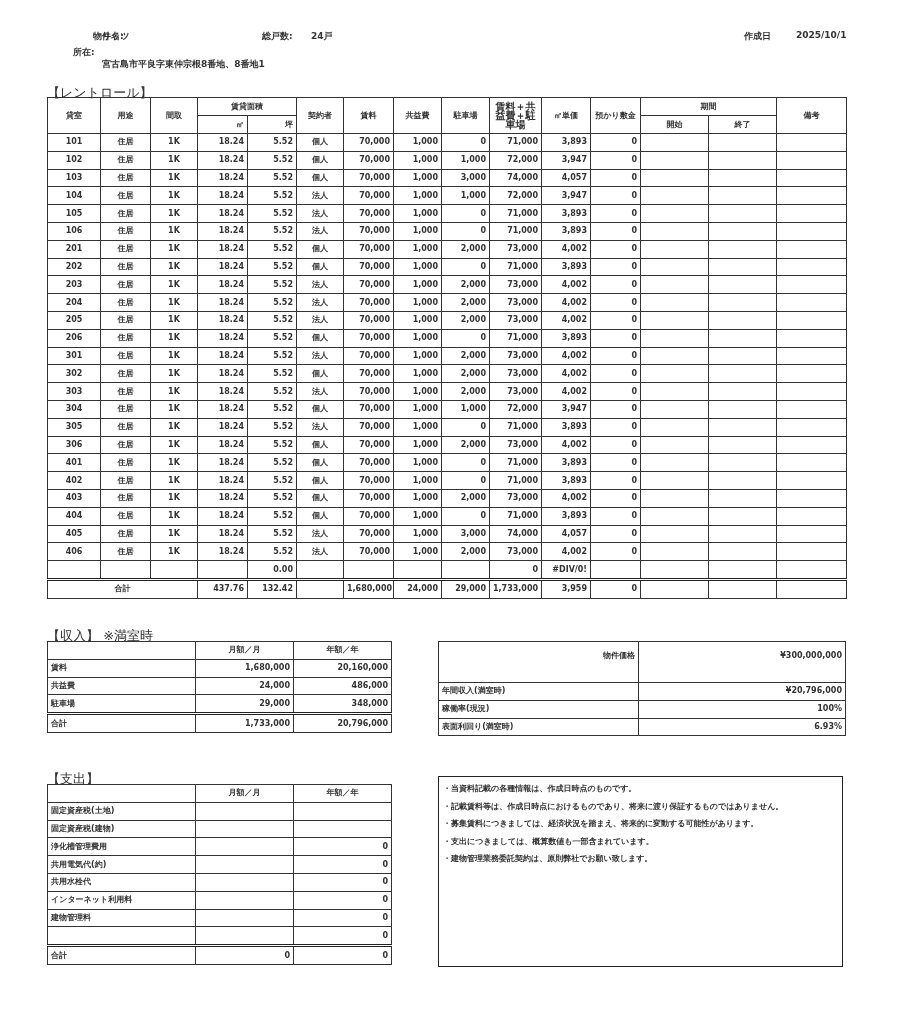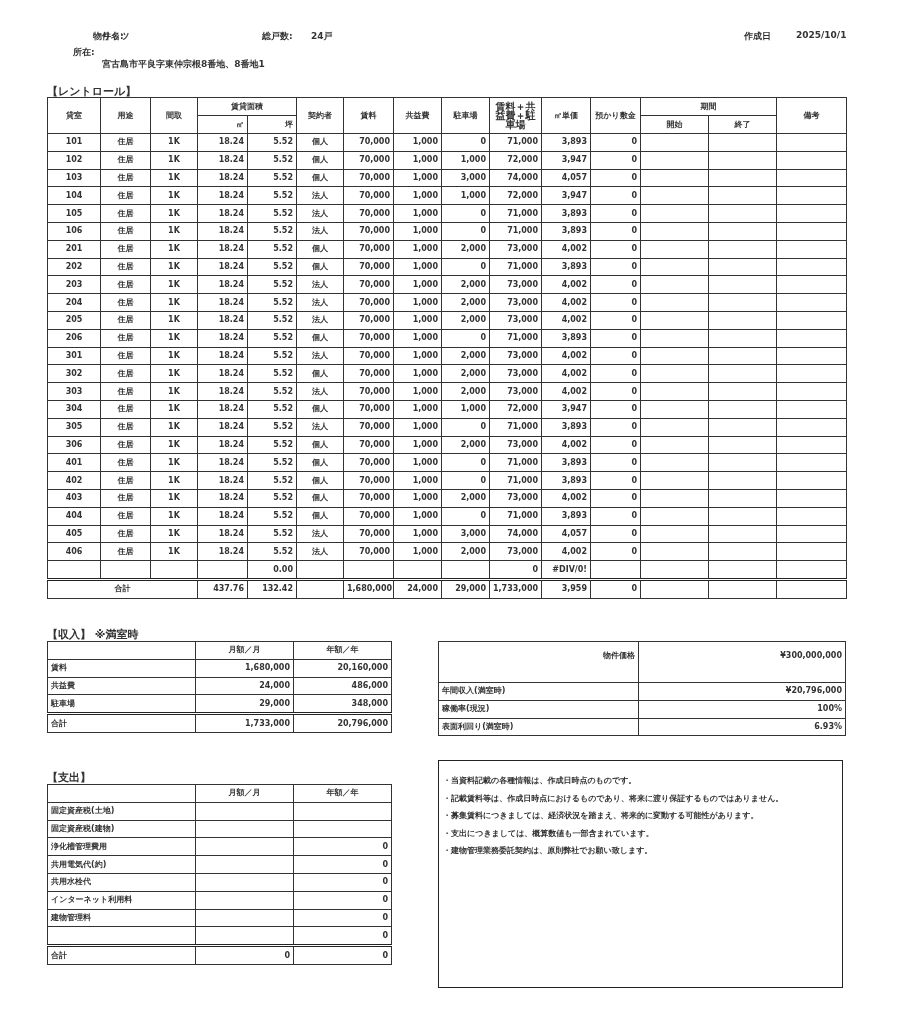--- a/index.html
+++ b/index.html
@@ -1,34 +1,34 @@
 <!DOCTYPE html>
 <html><head>
 <meta charset="utf-8">
 <style>
   html, body { margin:0; padding:0; background:#ffffff; }
   body { width:914px; height:1024px; position:relative; font-family:"DejaVu Sans", "Liberation Sans", sans-serif; color:#222; overflow:hidden; }
   .abs { position:absolute; }
   .hdr-text { font-size:9px; font-weight:bold; color:#333; white-space:nowrap; }
-  .sec-title { font-size:11px; font-weight:bold; color:#333; white-space:nowrap; }
+  .sec-title { font-size:13px; font-weight:normal; color:#333; white-space:nowrap; }
   table { border-collapse:collapse; table-layout:fixed; }
   td, th { border:1px solid #333; font-size:8px; padding:0 3px; height:16.8px; line-height:16px; overflow:hidden; white-space:nowrap; font-weight:bold; color:#333; }
   th { font-weight:bold; text-align:center; }
   .c { text-align:center; }
   .r { text-align:right; }
   .l { text-align:left; }
   #rentroll { left:47px; top:97px; width:799px; border:1.5px solid #222; }
   #rentroll th { height:17px; line-height:10px; }
   #rentroll .total-row td { border-top:3px double #222; }
   #income { left:47px; top:641px; width:344px; border:1.5px solid #222; }
   #income .total-row td { border-top:3px double #222; }
   #summary { left:438px; top:641px; width:407px; border:1.5px solid #222; }
   #expense { left:47px; top:784px; width:344px; border:1.5px solid #222; }
   #expense .total-row td { border-top:3px double #222; }
-  #notes { left:438px; top:760px; width:405px; height:228px; border:1.5px solid #222; box-sizing:border-box; padding:11px 4px; }
+  #notes { left:438px; top:776px; width:405px; height:191px; border:1.5px solid #222; box-sizing:border-box; padding:3px 4px; }
   #notes div { font-size:8px; font-weight:bold; color:#333; line-height:17.6px; white-space:nowrap; }
 </style>
 </head>
 <body>
 
 <div class="abs hdr-text" style="left:62px; top:30px;margin-left:31px;">物件名:</div>
 <div class="abs hdr-text" style="left:102px; top:30px;">リッツ</div>
 <div class="abs hdr-text" style="left:262px; top:30px;">総戸数:</div>
 <div class="abs hdr-text" style="left:311px; top:30px;">24戸</div>
 <div class="abs hdr-text" style="left:744px; top:30px;text-align:right;">作成日</div>

